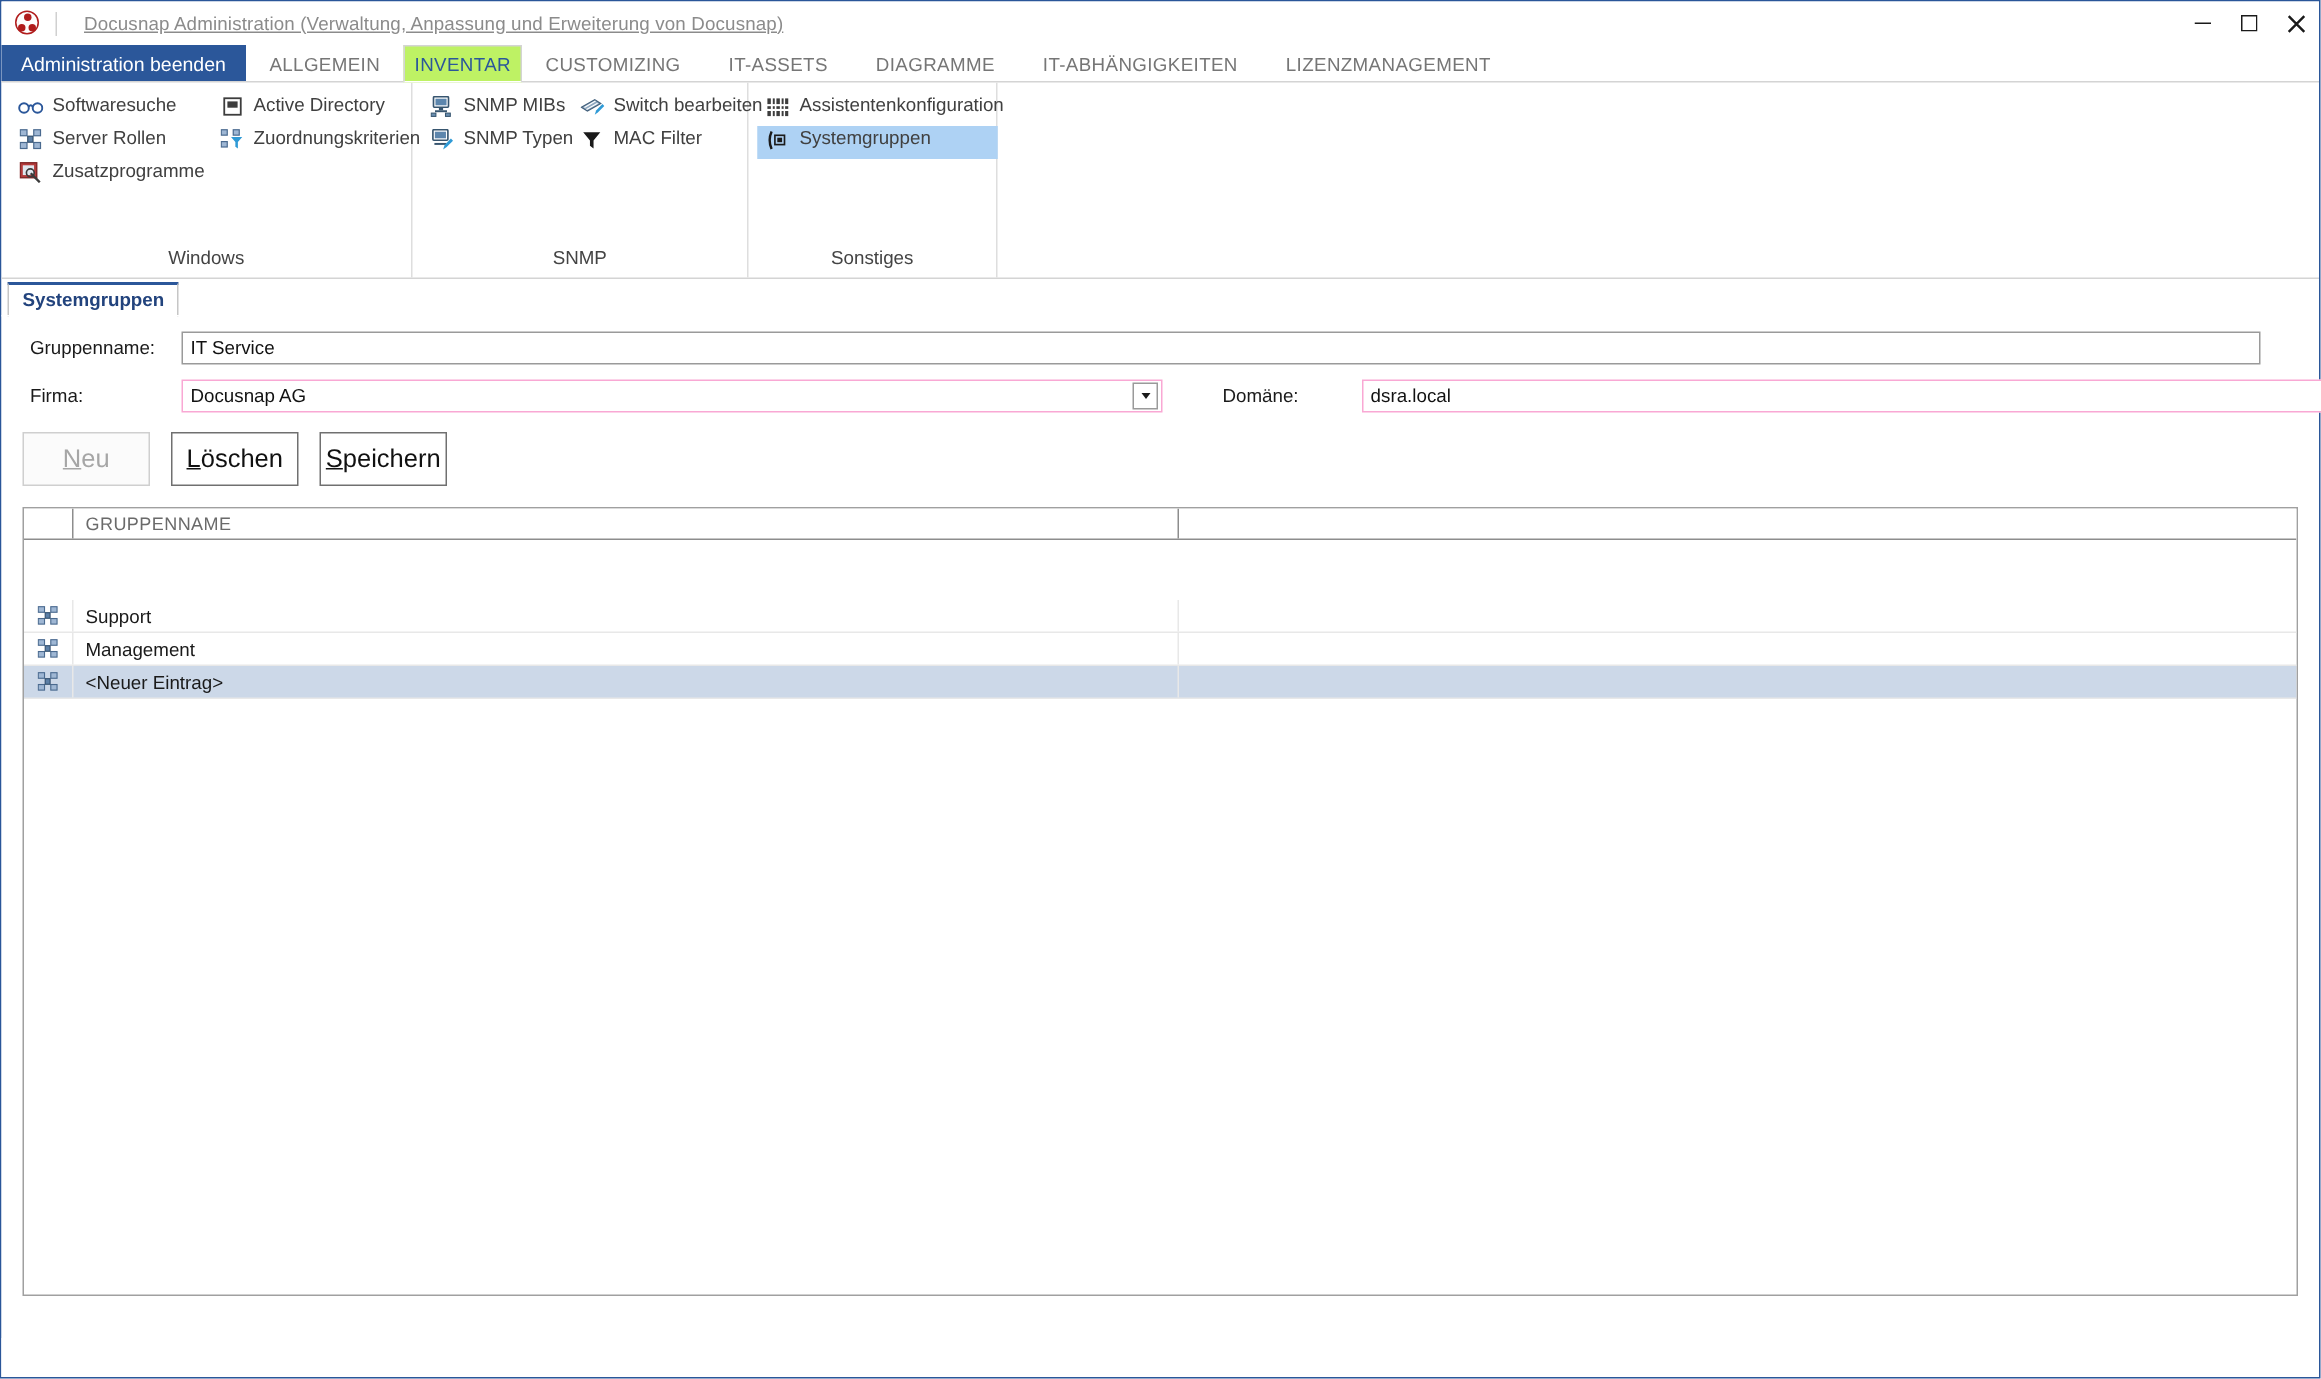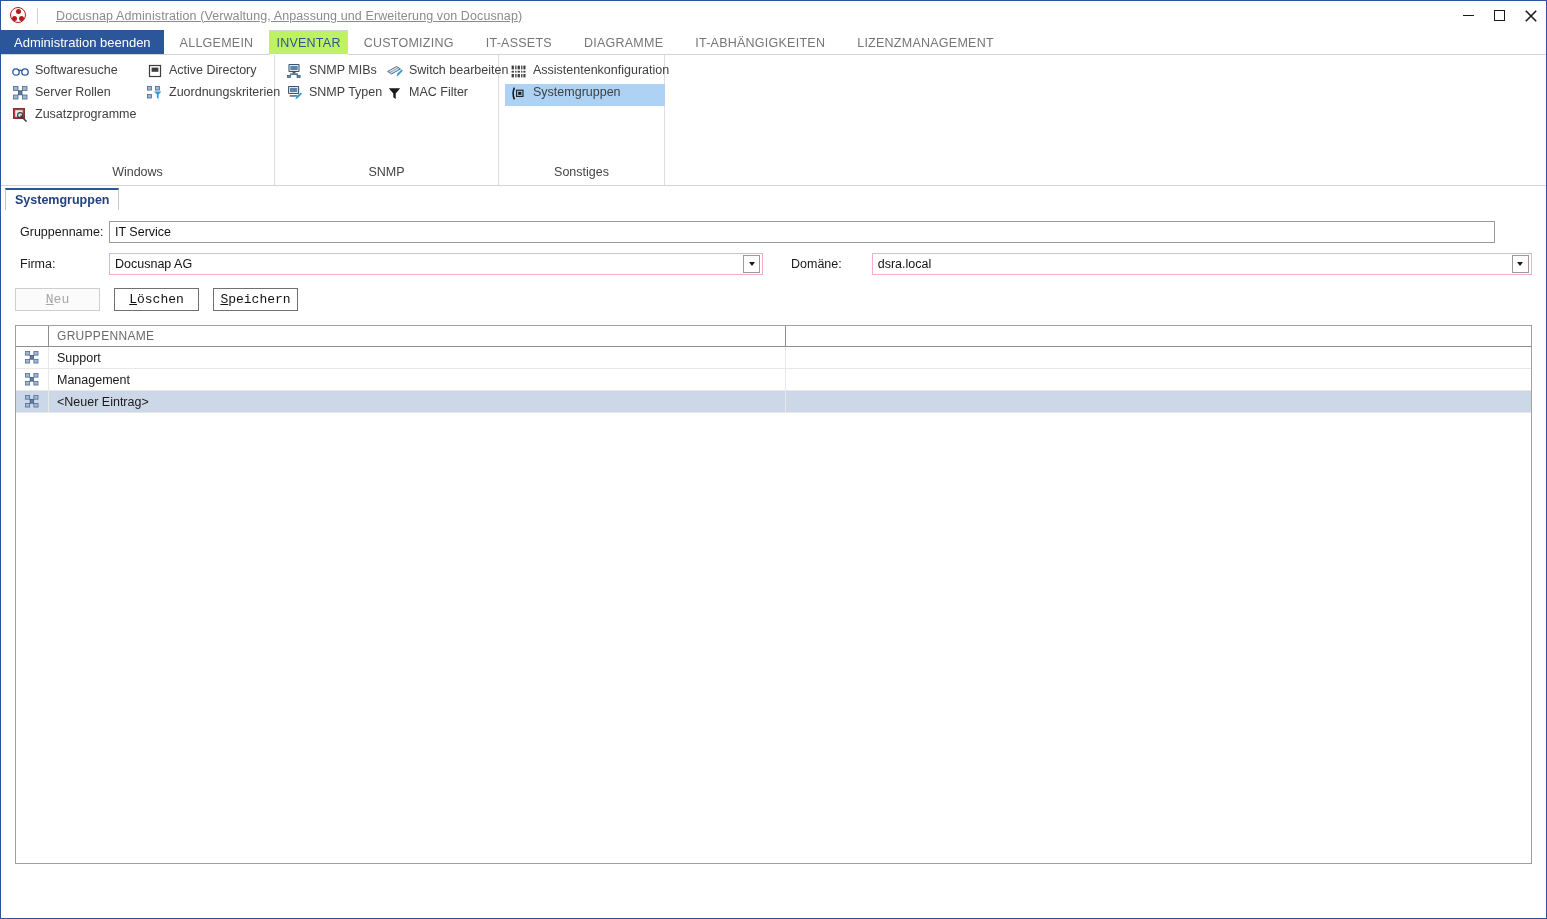--- a/index.html
+++ b/index.html
@@ -219,20 +219,21 @@
   }
 
   
   #form {
     padding: 10px 14px 0 14px;
   }
   .frow {
     display: flex;
     align-items: center;
     margin-bottom: 10px;
+    gap: 12px;
   }
   .flabel {
     font-size: 12.5px;
     color: #1a1a1a;
     width: 94px;
     flex: none;
     padding-left: 5px;
   }
   .ftext {
     height: 22px;
@@ -279,49 +280,49 @@
   }
 
   
   #buttons {
     display: flex;
     padding: 3px 0 0 14px;
     gap: 14px;
   }
   .btn {
     width: 85px;
-    height: 23px;
+    height: 36px;
     border: 1px solid #707070;
     background: #ffffff;
-    font-size: 13px;
+    font-size: 17px;
     color: #111;
     display: flex;
     align-items: center;
     justify-content: center;
     cursor: default;
-    font-family: Liberation Mono, monospace;
   }
   .btn.disabled {
     color: #a6a6a6;
     border-color: #cfcfcf;
     background: #fbfbfb;
   }
   .btn u { text-decoration: underline; }
 
   
   #gridwrap {
     margin: 14px 14px 0 14px;
     border: 1px solid #a0a0a0;
     border-top: 1px solid #a0a0a0;
     background: #ffffff;
     flex: 1;
     margin-bottom: 28px;
     display: flex;
     flex-direction: column;
     overflow: hidden;
+    gap: 40px;
   }
   #gridhead {
     display: flex;
     height: 21px;
     min-height: 21px;
     border-bottom: 1px solid #8d8d8d;
     background: #ffffff;
   }
   .hcell {
     font-size: 12px;

